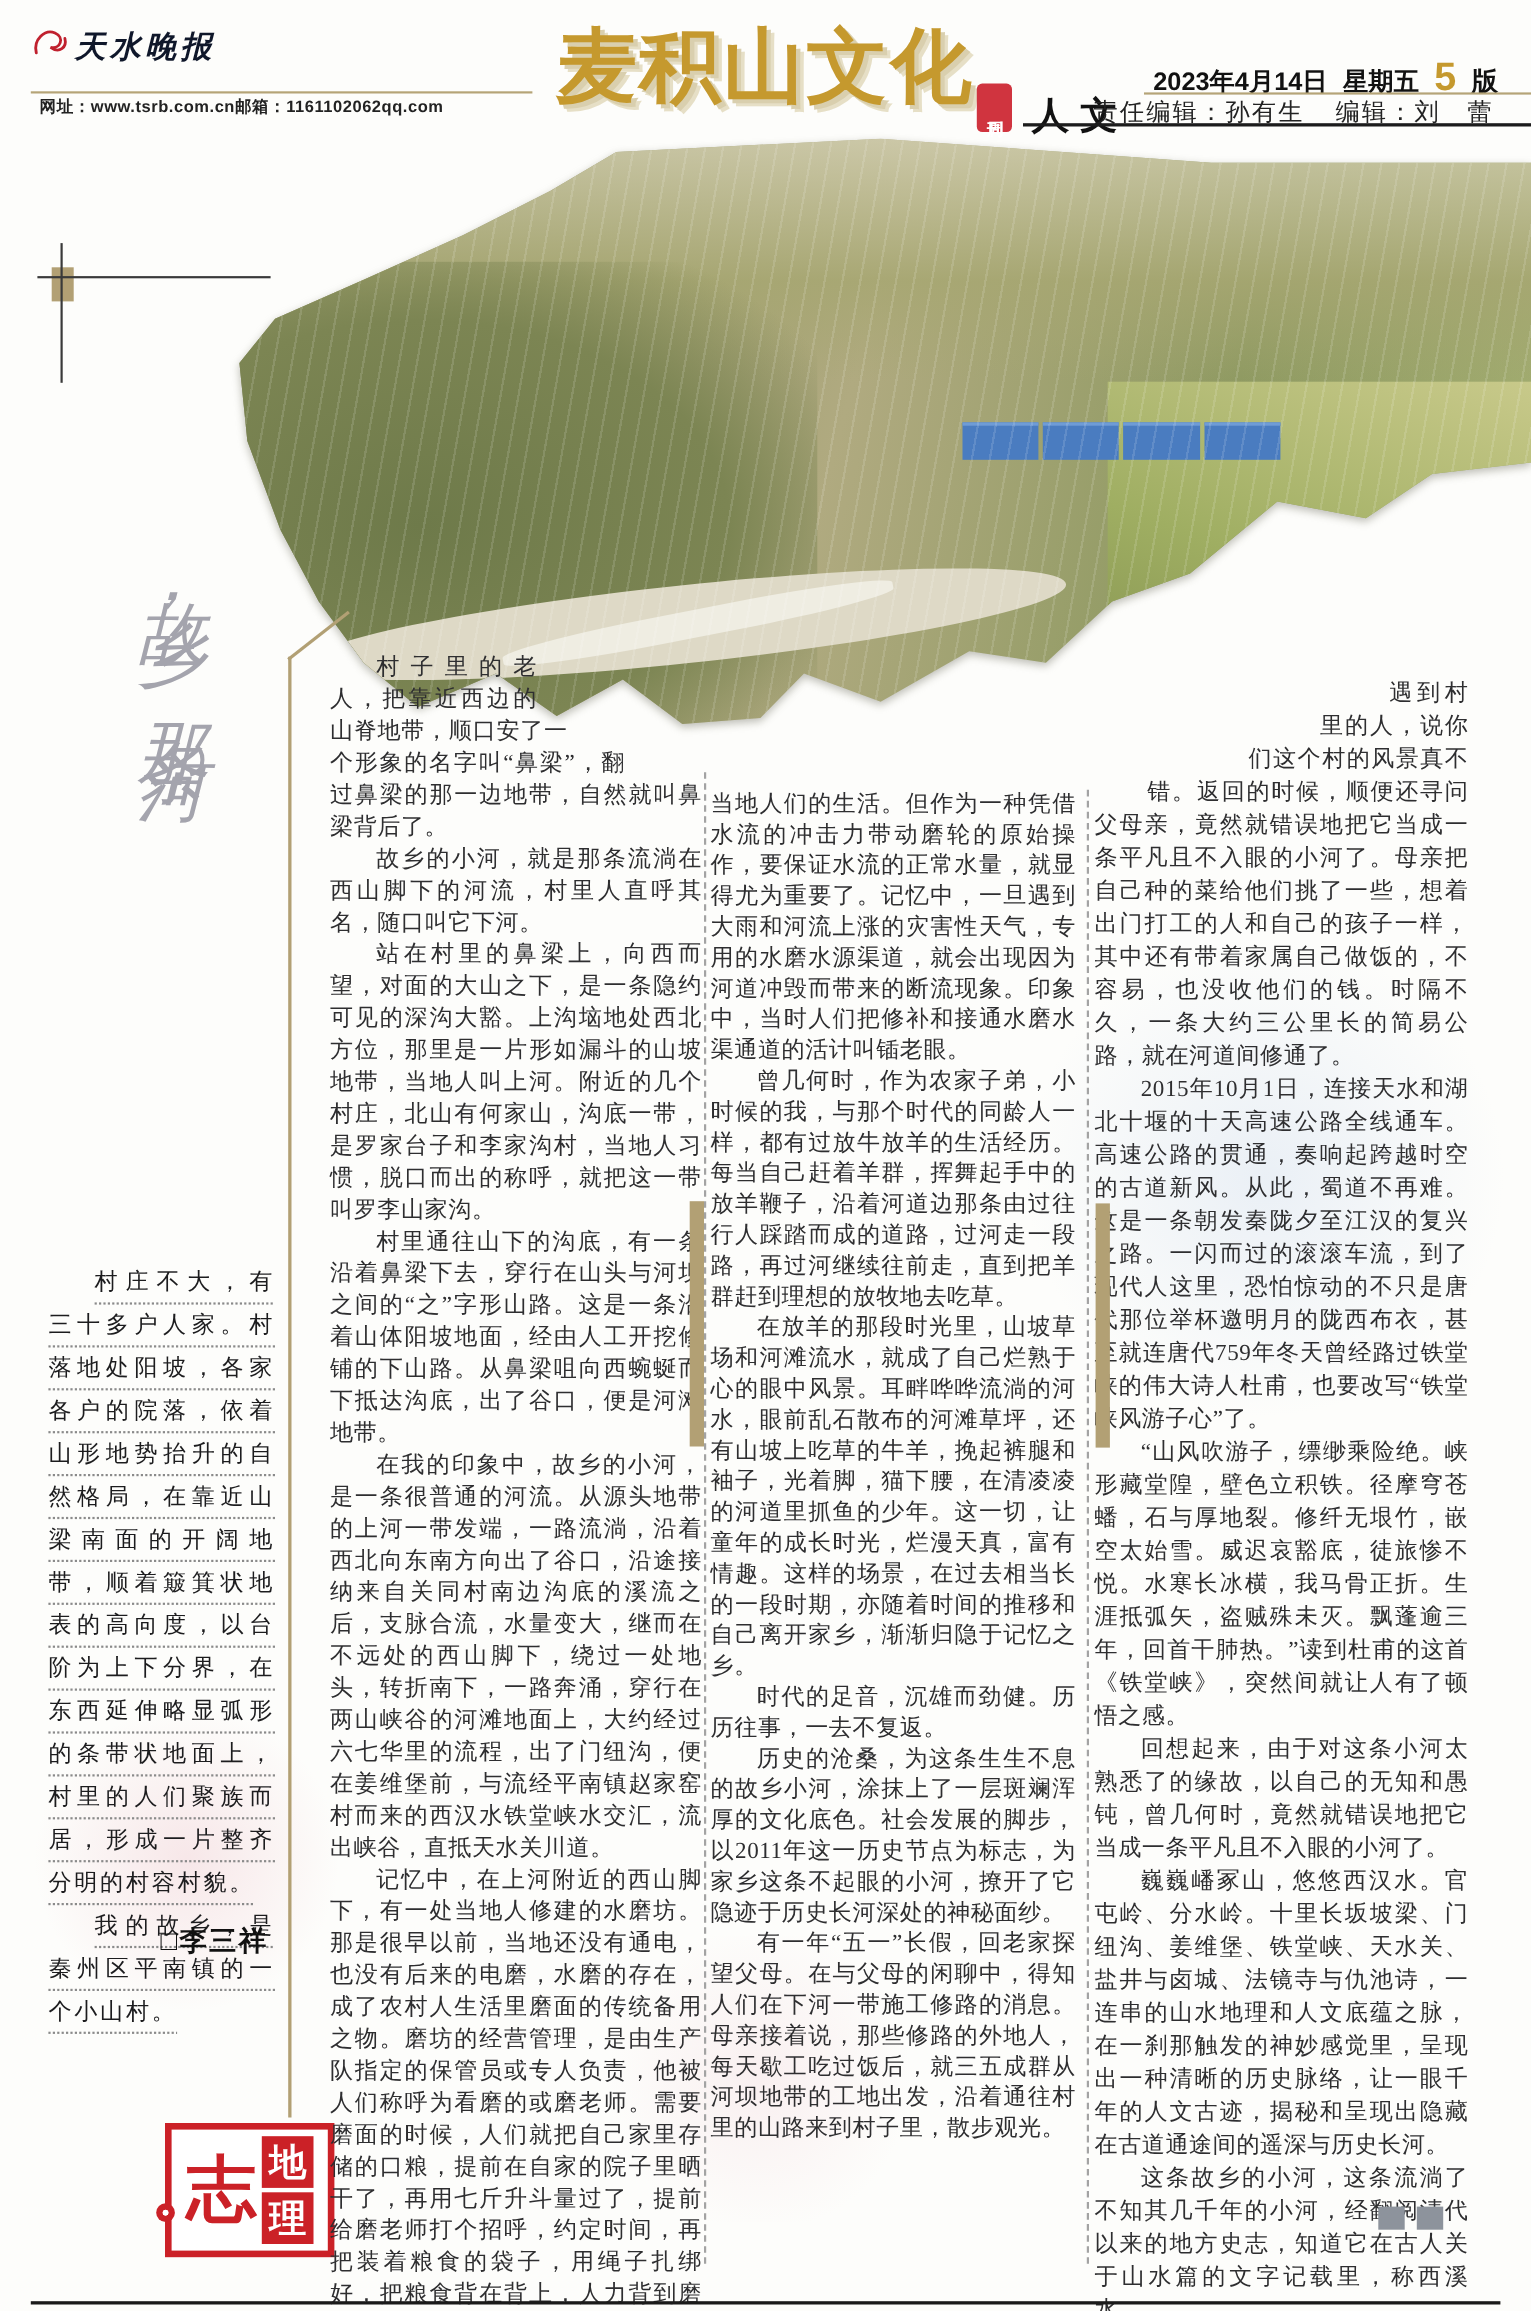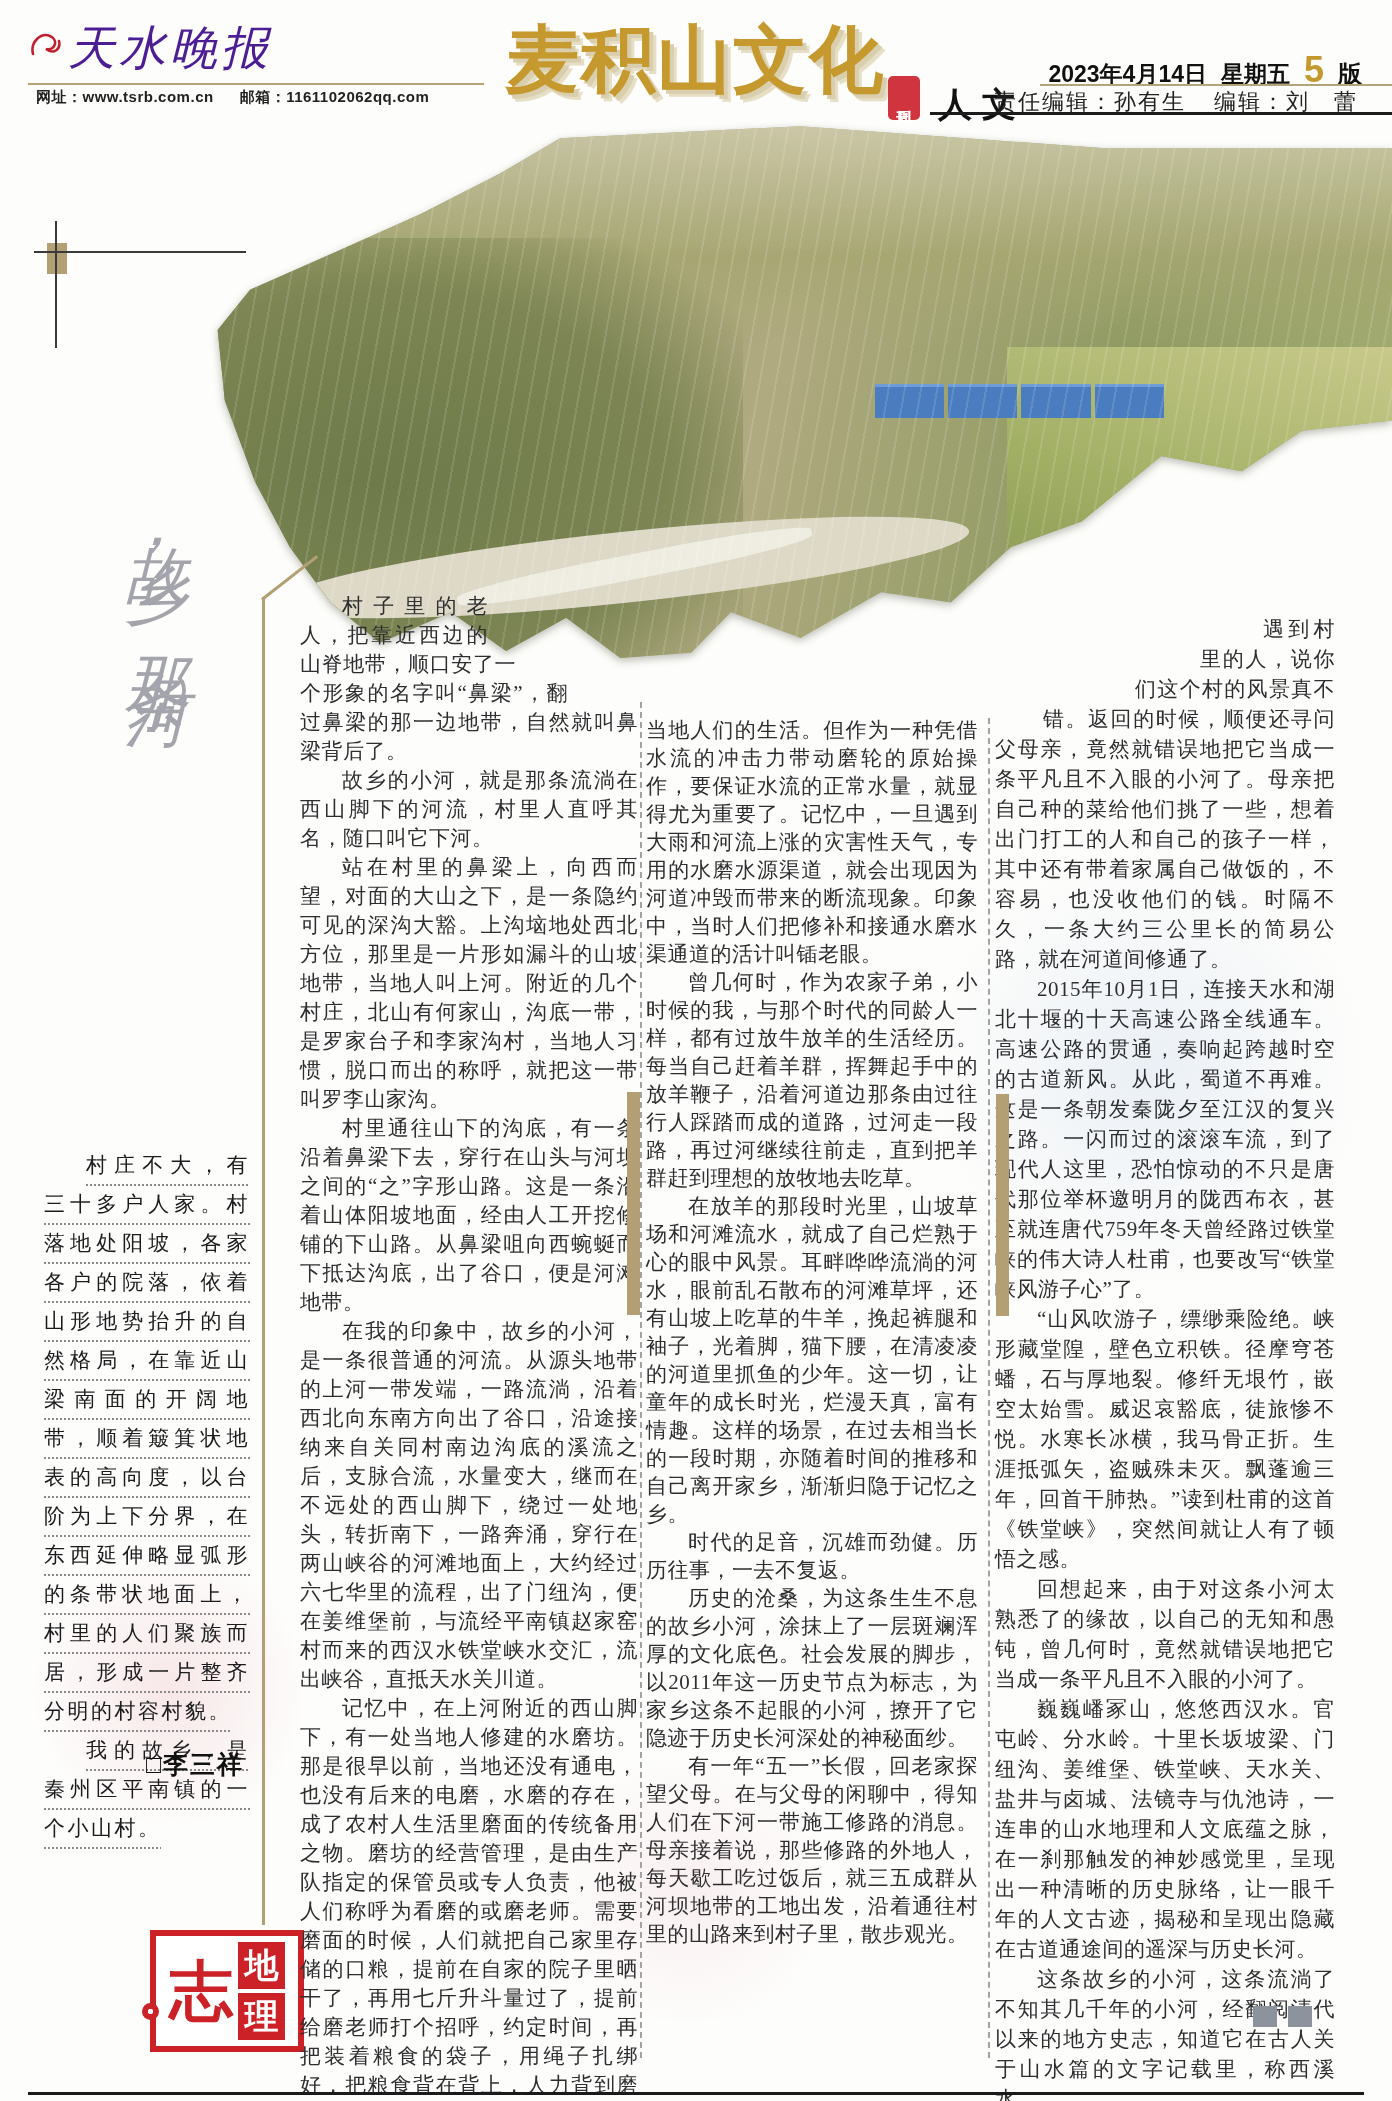--- a/index.html
+++ b/index.html
@@ -1,24 +1,24 @@
 <!DOCTYPE html>
 <html><head>
 <meta charset="utf-8">
 <style>
   html,body{margin:0;padding:0;background:#e8e8e8;}
   .page{position:relative;width:1392px;height:2101px;background:#fdfdfb;margin:0 auto;overflow:hidden;
         font-family:"Liberation Serif","DejaVu Serif",serif;}
   
   .logo-wrap{position:absolute;left:28px;top:24px;display:flex;align-items:center;gap:6px;}
-  .logo-text{font-family:"DejaVu Serif",serif;font-style:italic;font-weight:normal;
-             font-size:47px;color:#4c1d95;letter-spacing:4px;line-height:1;}
+  .logo-text{font-family:"DejaVu Serif",serif;font-style:italic;font-weight:bold;
+             font-size:28px;color:#0f172a;letter-spacing:4px;line-height:1;}
   .rule-tan{position:absolute;background:#b5a477;}
   .masthead-contact{position:absolute;left:36px;top:88px;font-family:"Liberation Sans",sans-serif;
-             font-size:15px;font-weight:bold;color:#222;letter-spacing:0.5px;display:flex;gap:26px;}
+             font-size:15px;font-weight:bold;color:#222;letter-spacing:0.5px;display:flex;}
   .big-title{position:absolute;left:505px;top:16px;font-family:"Liberation Sans",sans-serif;
              font-weight:bold;font-size:74px;line-height:1.2;color:#c5992e;letter-spacing:2px;
              text-shadow:4px 4px 0 #d9cfae,7px 7px 0 #e6dfc6;}
   .weekly-seal{position:absolute;left:888px;top:76px;width:32px;height:44px;background:#d0343f;
              border-radius:5px;color:#fff;font-size:15px;font-weight:bold;line-height:1.3;
              display:flex;align-items:center;justify-content:center;writing-mode:vertical-rl;
              font-family:"Liberation Sans",sans-serif;}
   .category{position:absolute;left:938px;top:82px;font-family:"Liberation Sans",sans-serif;
              font-weight:bold;font-size:34px;color:#111;letter-spacing:10px;}
   .issue-line{position:absolute;right:30px;top:52px;font-family:"Liberation Sans",sans-serif;

